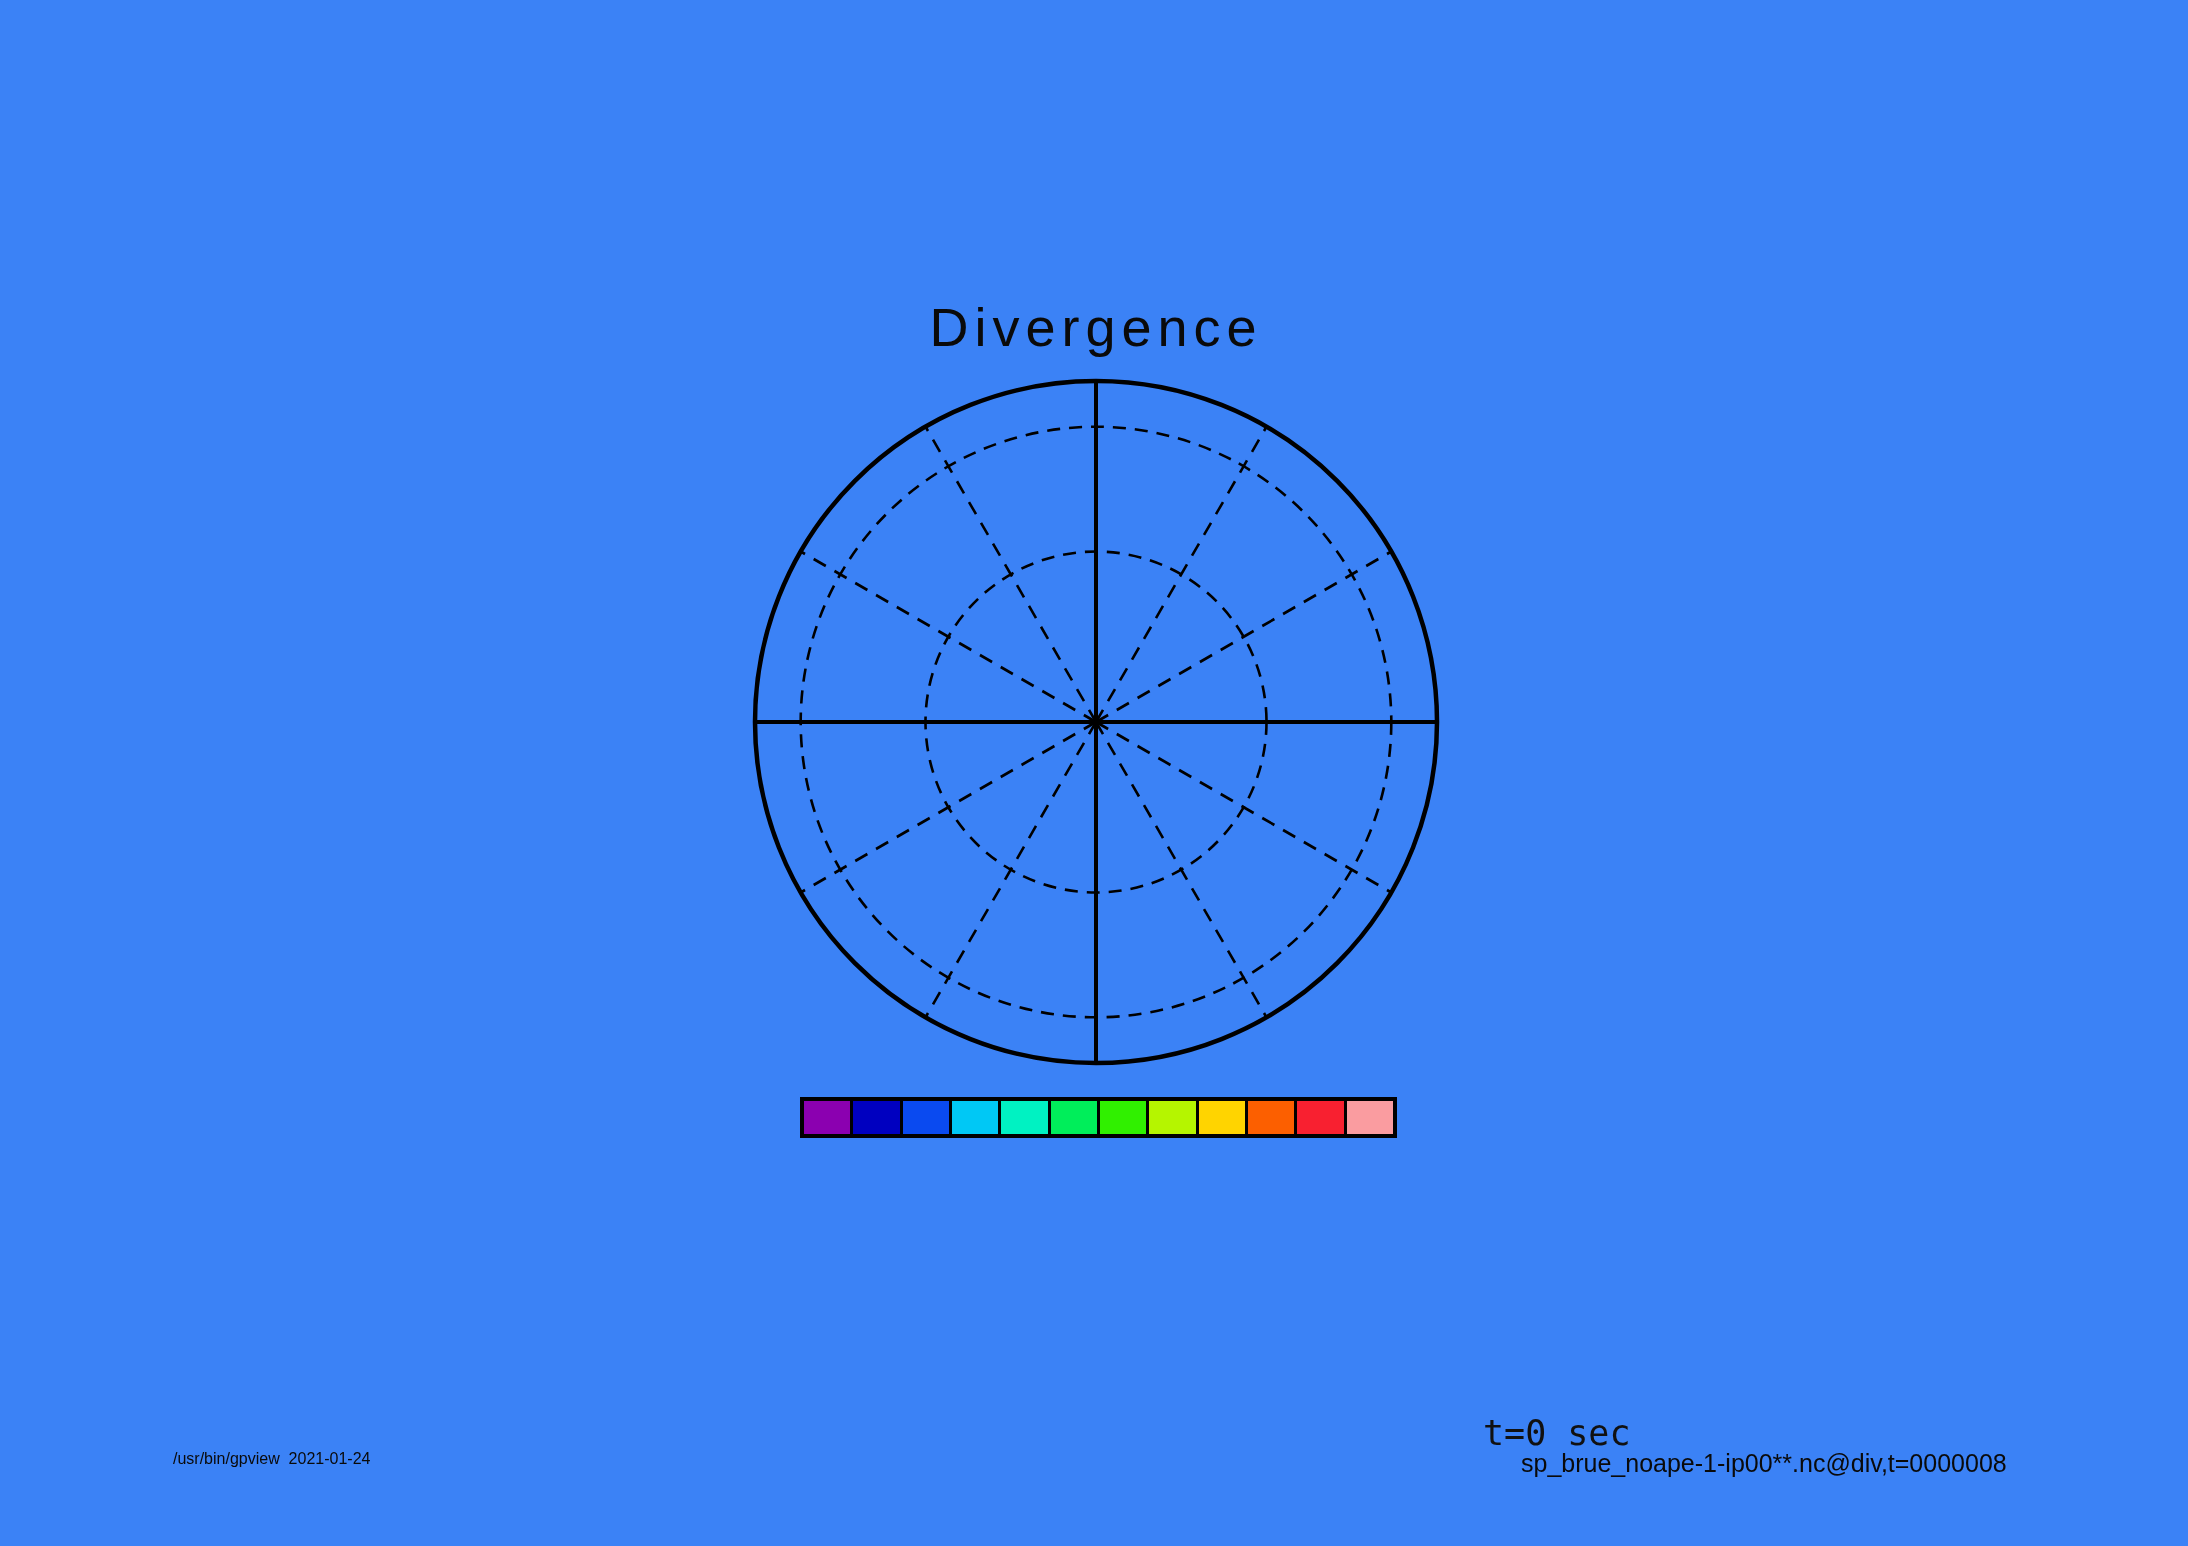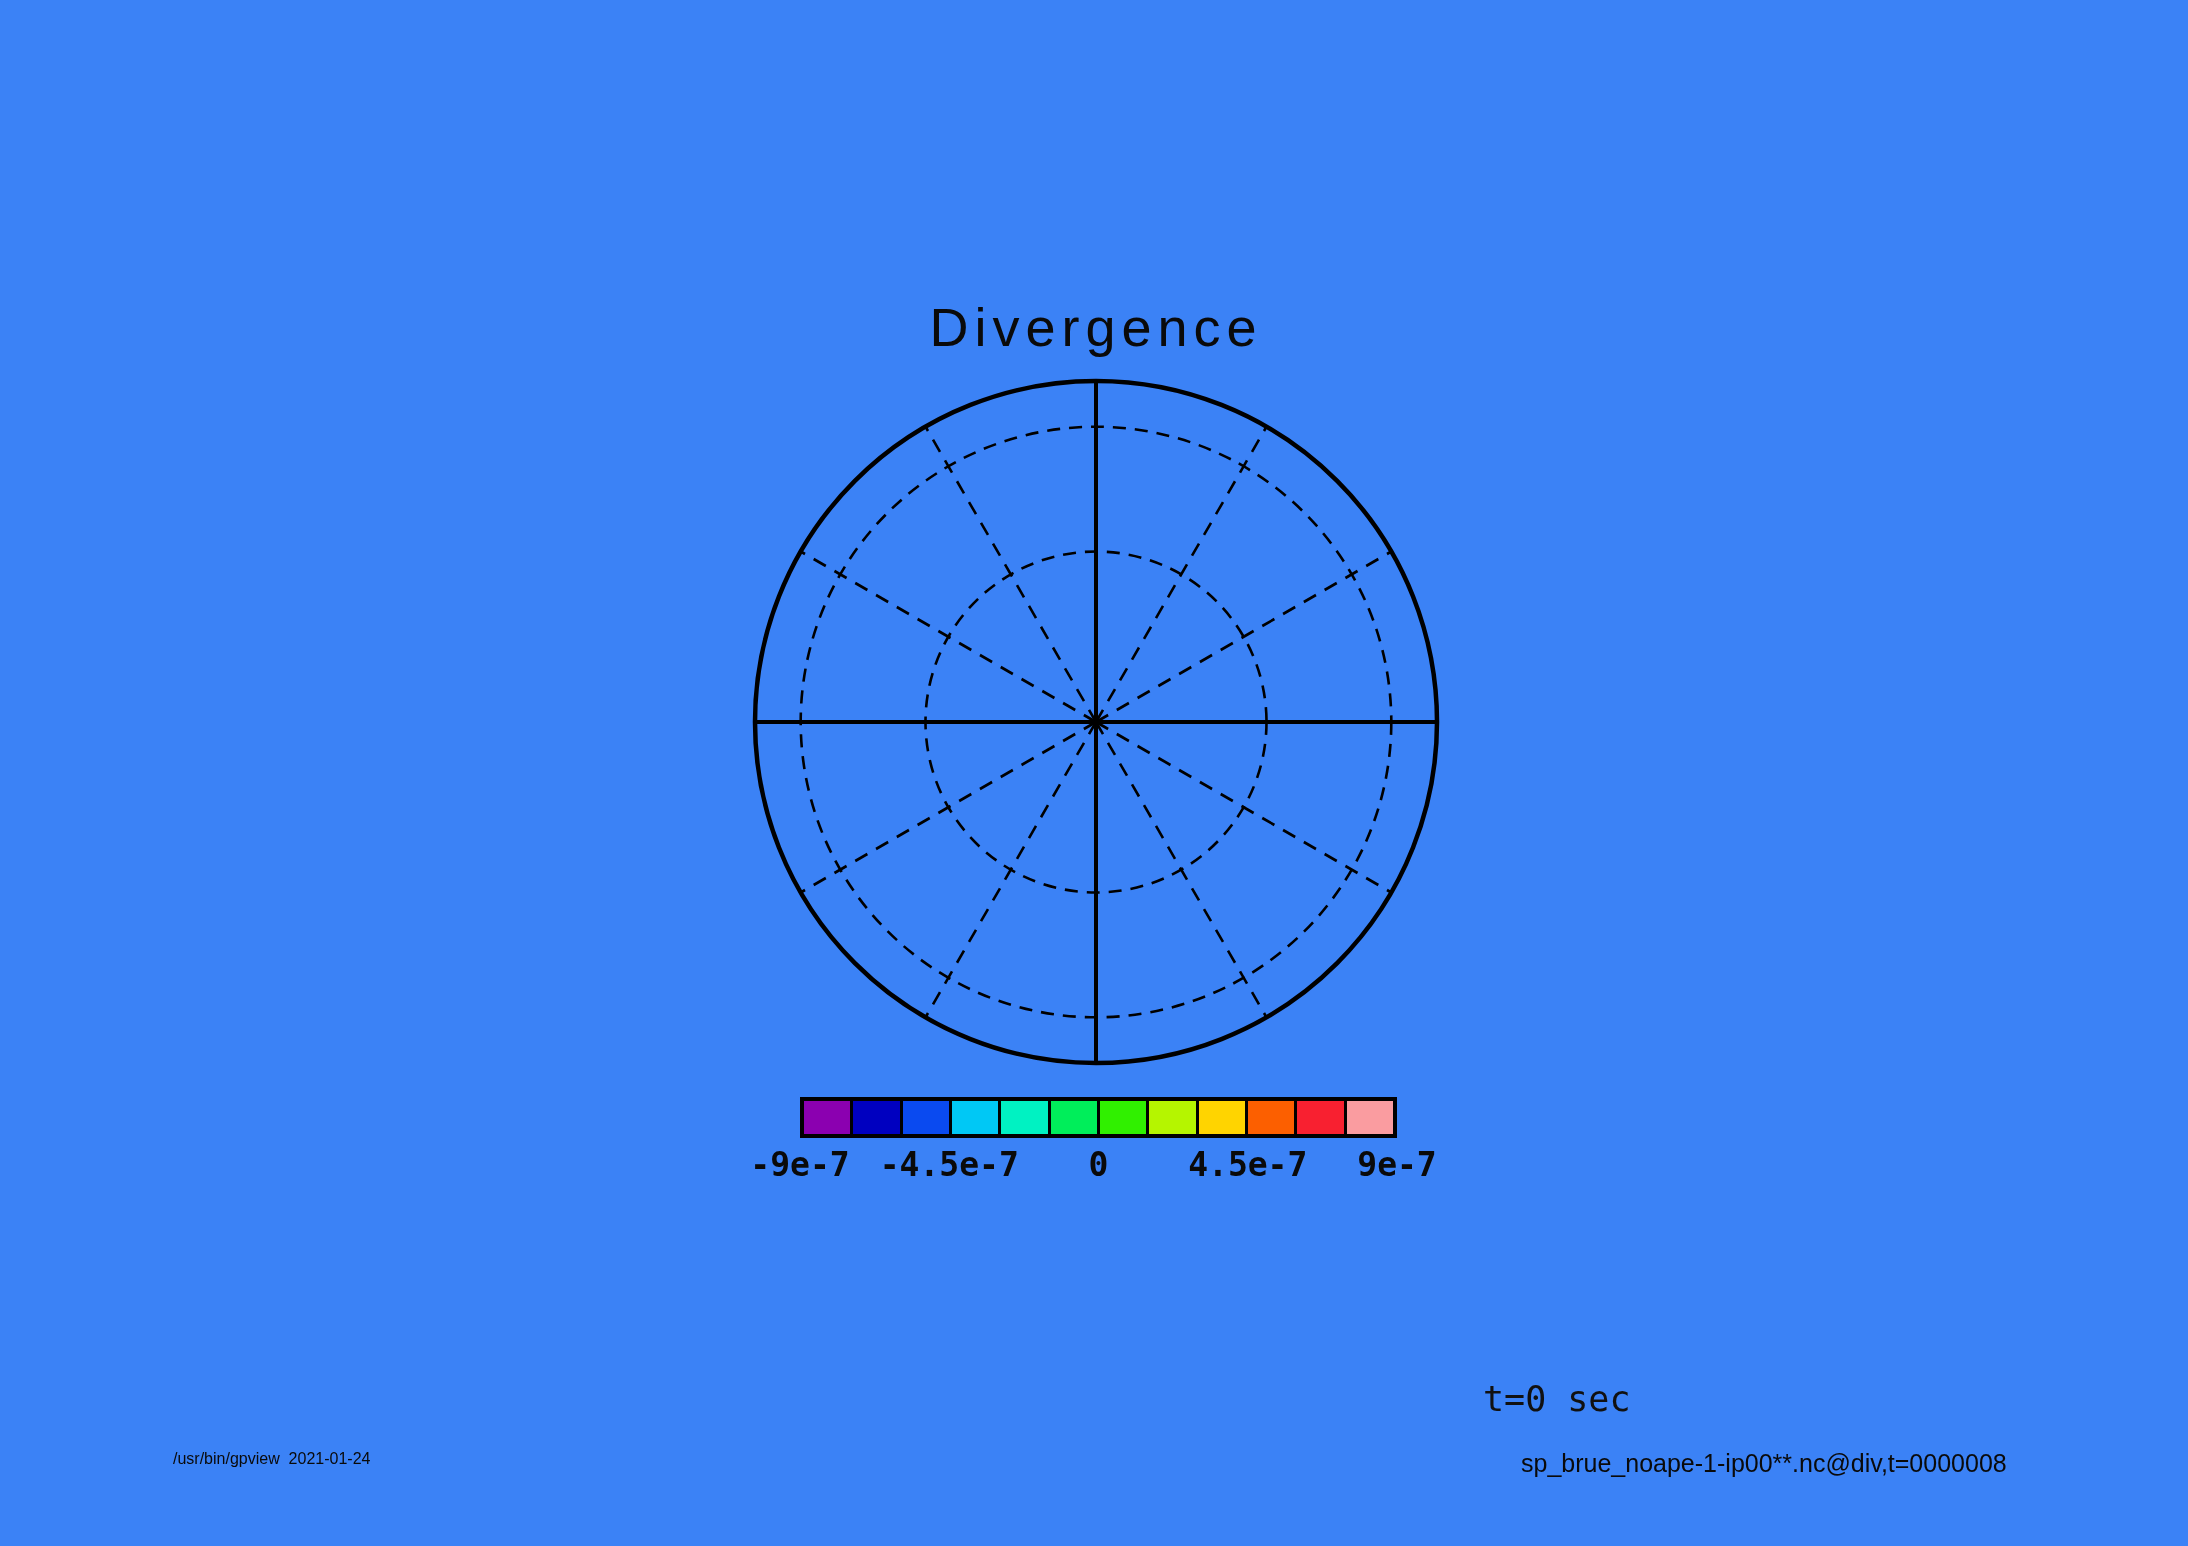--- a/index.html
+++ b/index.html
@@ -51,21 +51,21 @@
     transform:translateX(-50%);
     font-family:"DejaVu Sans Mono", monospace;
     font-weight:700;
     font-size:33px;
     line-height:1.1;
     white-space:pre;
     color:#0a0a0a;
   }
   .time-label{
     position:absolute;
-    left:1483px; top:1380px;
+    left:1483px; top:1414px;
     font-family:"DejaVu Sans Mono", monospace;
     font-size:35px;
     font-weight:400;
     line-height:1.1;
     white-space:pre;
     color:#111;
   }
   .footer-left{
     position:absolute;
     left:173px; top:1450px;
@@ -114,27 +114,20 @@
       <div class="cb-cell" style="background: rgb(0, 242, 194);"></div>
       <div class="cb-cell" style="background: rgb(0, 238, 90);"></div>
       <div class="cb-cell" style="background: rgb(48, 240, 0);"></div>
       <div class="cb-cell" style="background: rgb(181, 245, 0);"></div>
       <div class="cb-cell" style="background: rgb(255, 212, 0);"></div>
       <div class="cb-cell" style="background: rgb(252, 95, 0);"></div>
       <div class="cb-cell" style="background: rgb(248, 32, 48);"></div>
       <div class="cb-cell" style="background: rgb(250, 156, 160);"></div>
     </div>
 
-  <div class="cb-labels">
-      <span class="cb-tick" style="left: 0%;">-9e-7</span>
-      <span class="cb-tick" style="left: 25%;">-4.5e-7</span>
-      <span class="cb-tick" style="left: 50%;">0</span>
-      <span class="cb-tick" style="left: 75%;">4.5e-7</span>
-      <span class="cb-tick" style="left: 100%;">9e-7</span>
-    </div>
 
   <div class="time-label">t=0 sec</div>
 
   <div class="footer-left">/usr/bin/gpview  2021-01-24</div>
 
   <div class="footer-right">sp_brue_noape-1-ip00**.nc@div,t=0000008</div>
 
 </div>
 
 </body></html>

